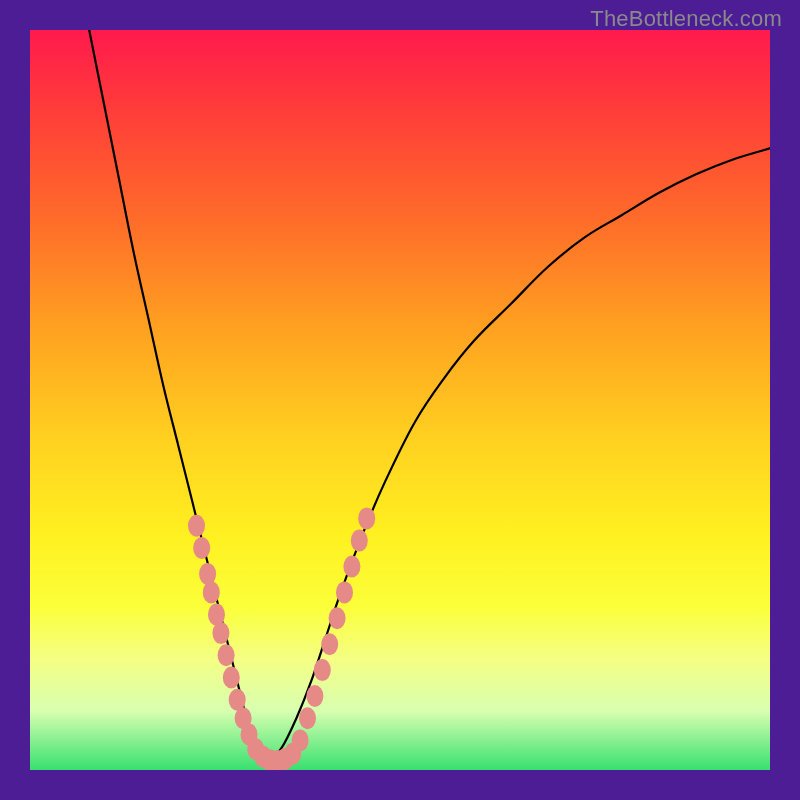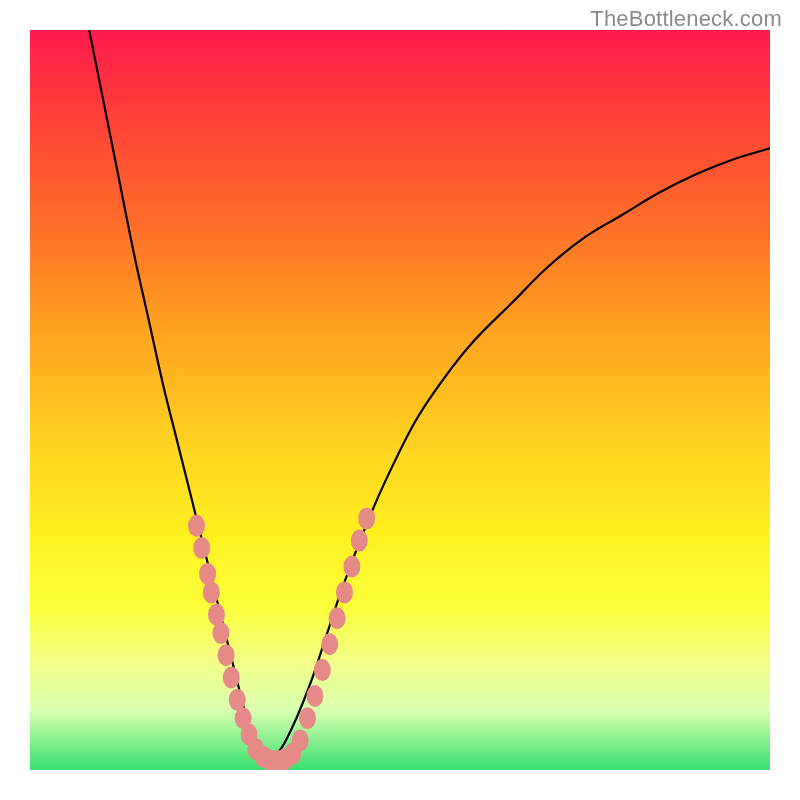--- a/index.html
+++ b/index.html
@@ -7,21 +7,21 @@
     padding: 0;
     width: 800px;
     height: 800px;
     overflow: hidden;
     background: #000;
     font-family: Arial, Helvetica, sans-serif;
   }
   .frame {
     position: absolute;
     inset: 0;
-    background: #ffffff;
+    background: #4c1d95;
   }
   .plot-area {
     position: absolute;
     left: 30px;
     top: 30px;
     width: 740px;
     height: 740px;
     overflow: hidden;
   }
   .gradient-bg {

